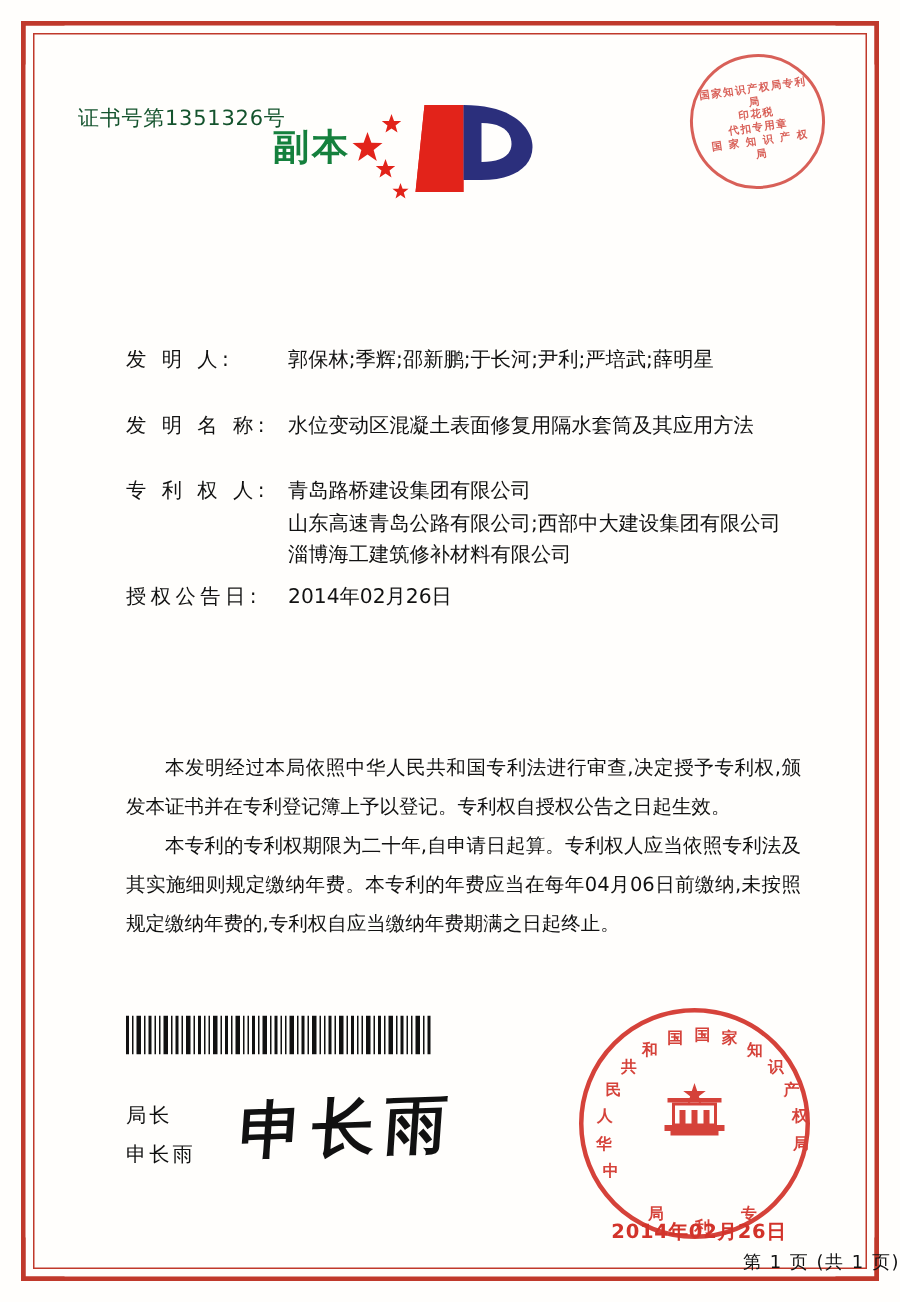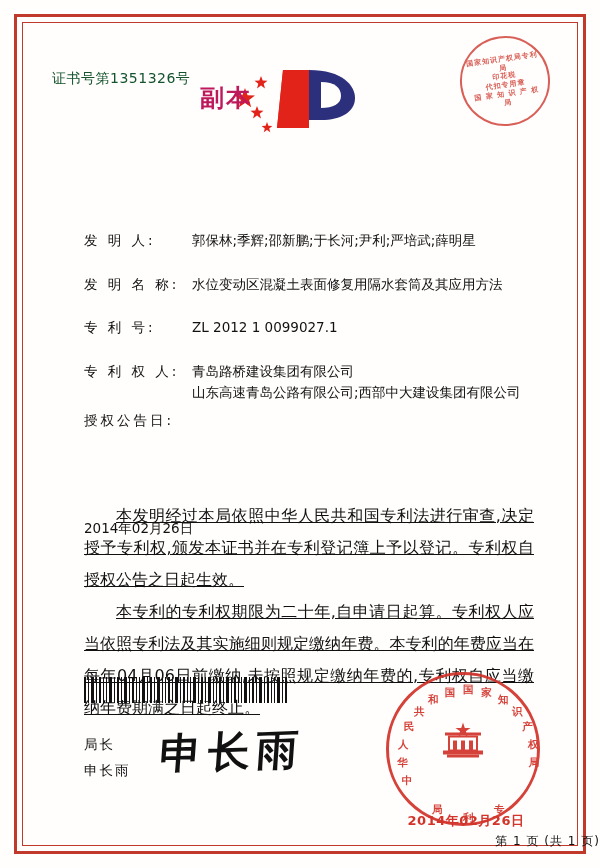--- a/index.html
+++ b/index.html
@@ -65,22 +65,22 @@
   .logo-wrap{
     position:absolute;left:0;right:0;top:28px;
     display:flex;justify-content:center;align-items:center;
     height:80px;
   }
   .logo{
     position:relative;width:150px;height:76px;
   }
   .logo svg{display:block;}
   .fuben{
-    position:absolute;left:168px;top:22px;
-    font-size:24px;font-weight:bold;color:#be185d;
+    position:absolute;left:150px;top:22px;
+    font-size:24px;font-weight:bold;color:#15803d;
     letter-spacing:2px;
     white-space:nowrap;
   }
 
   .main-title{
     position:absolute;left:0;right:0;top:118px;
     text-align:center;
     font-size:37px;
     font-weight:bold;
     letter-spacing:11px;
@@ -103,29 +103,28 @@
     flex:0 0 108px;
     letter-spacing:3px;
     white-space:nowrap;
   }
   .field .val{
     flex:1;
   }
   .field .val .line{display:block;}
 
   .owner{margin-bottom:6px;}
-  .pubdate{margin-bottom:16px;flex-direction:column;}
+  .pubdate{margin-bottom:16px;}
 
   .paras{
     position:absolute;left:52px;right:34px;top:468px;
-    font-size:16px;
+    font-size:13px;
     line-height:2.0;
     color:#111;
     text-align:justify;
-    text-decoration:underline;
   }
   .paras p{margin:0 0 0 0;text-indent:2em;}
 
   .barcode{
     position:absolute;left:52px;top:645px;
     width:205px;height:26px;
   }
   .barcode svg{display:block;}
 
   .signature-block{
@@ -238,33 +237,28 @@
         </div>
       </div>
 
       <div class="field">
         <div class="lbl">发 明 名 称:</div>
         <div class="val">
           <span class="line">水位变动区混凝土表面修复用隔水套筒及其应用方法</span>
         </div>
       </div>
 
-      <div class="field">
-        <div class="lbl">专 利 号:</div>
-        <div class="val">
-          <span class="line">ZL 2012 1 0099027.1</span>
-        </div>
-      </div>
 
 
       <div class="field owner">
         <div class="lbl">专 利 权 人:</div>
         <div class="val">
           <span class="line">青岛路桥建设集团有限公司</span>
           <span class="line">山东高速青岛公路有限公司;西部中大建设集团有限公司</span>
+          <span class="line">淄博海工建筑修补材料有限公司</span>
         </div>
       </div>
 
       <div class="field pubdate">
         <div class="lbl">授权公告日:</div>
         <div class="val">
           <span class="line">2014年02月26日</span>
         </div>
       </div>
 

